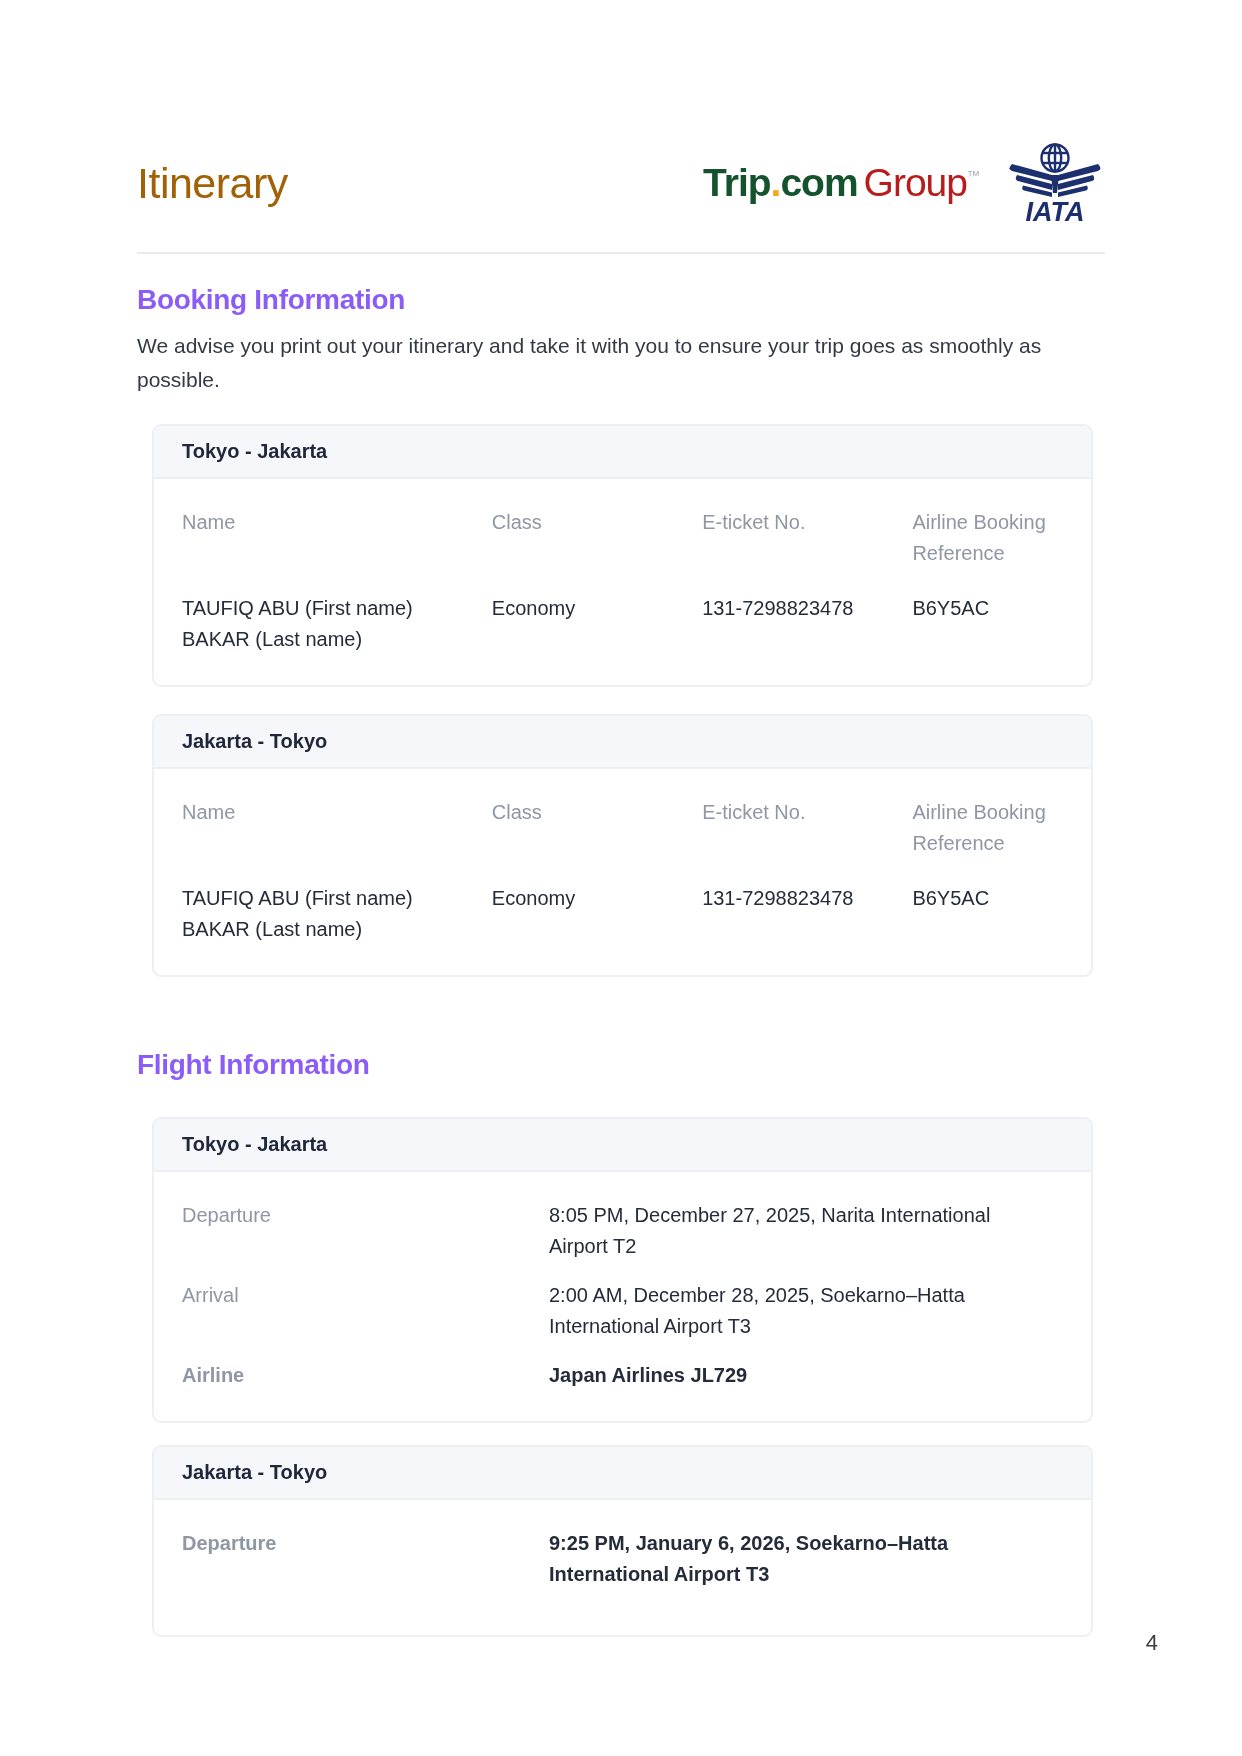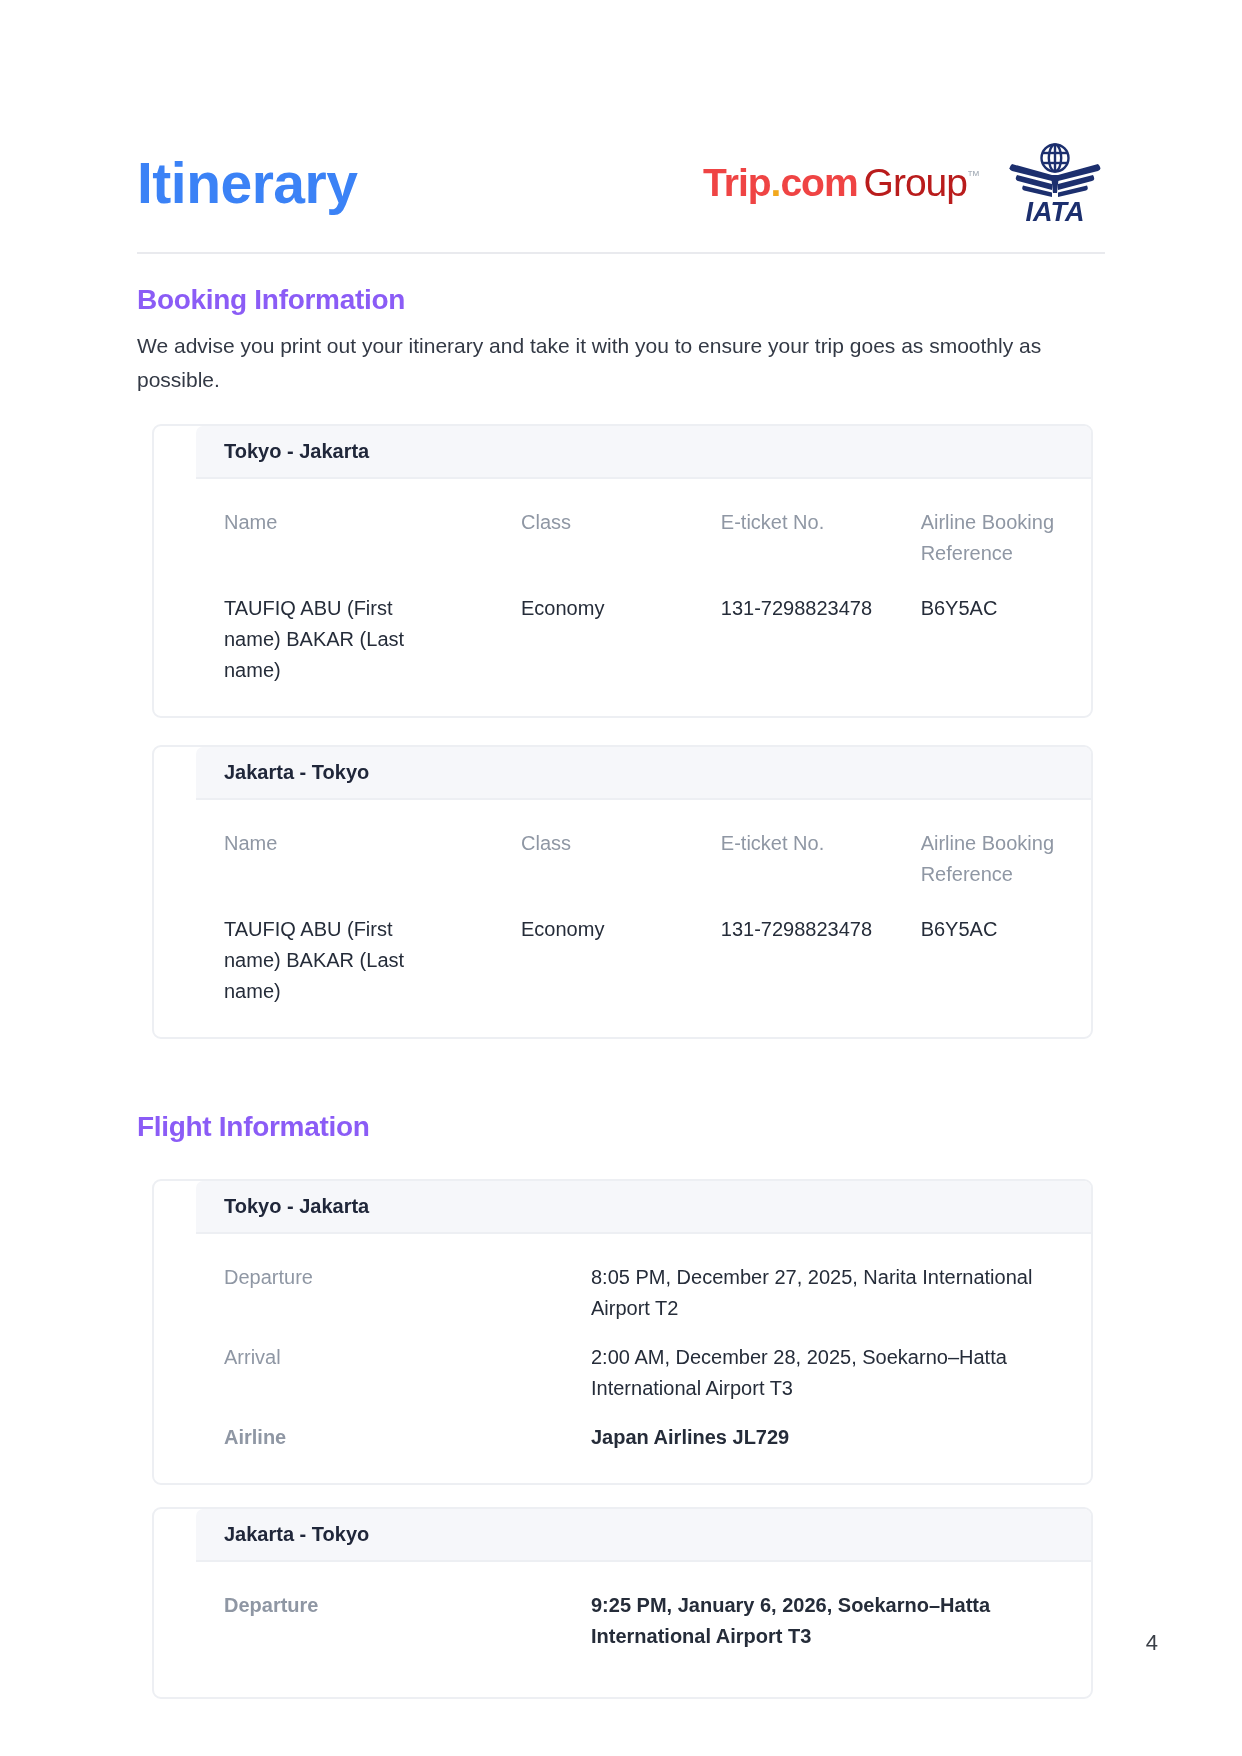--- a/index.html
+++ b/index.html
@@ -6,39 +6,39 @@
   body{
     width:1242px;height:1756px;position:relative;
     font-family:"Liberation Sans","DejaVu Sans",sans-serif;
     color:#252c39;-webkit-font-smoothing:antialiased;
   }
   .page{position:relative;width:1242px;height:1756px;overflow:hidden;background:#fff;}
   .content{padding:0 137px;}
 
   
   .doc-header{margin-top:140px;display:flex;align-items:center;justify-content:space-between;height:86px;}
-  .doc-title{font-size:57px;font-weight:bold;color:#3b82f6;margin:0;letter-spacing:-0.5px;}
+  .doc-title{font-size:43px;font-weight:normal;color:#a16207;margin:0;letter-spacing:-0.5px;}
   .logos{display:flex;align-items:center;gap:26px;}
   .trip-logo{font-size:39px;font-weight:bold;letter-spacing:-1px;white-space:nowrap;}
-  .trip-logo .t-blue{color:#ef4444;margin-top:16px;}
+  .trip-logo .t-blue{color:#14532d;margin-top:16px;}
   .trip-logo .t-dot{color:#f2a81d;}
   .trip-logo .t-group{color:#b91c1c;font-weight:normal;margin-left:6px;}
   .trip-logo .t-tm{color:#a8b0ba;font-size:13px;font-weight:normal;vertical-align:top;line-height:30px;}
   .iata-logo{width:100px;height:84px;display:block;}
 
   .divider{border:none;border-top:2px solid #e9eaee;margin:26px 0 0 0;}
 
   
   .sec-h{font-size:28px;font-weight:bold;color:#8b5cf6;margin:30px 0 0 0;letter-spacing:-0.3px;}
   .advice{font-size:21px;line-height:34px;color:#333945;margin:13px 0 0 0;max-width:968px;}
   .bno-line{font-size:21px;line-height:34px;color:#333945;margin:0;}
   .bno-link{color:#4569cf;text-decoration:none;}
 
   
-  .card{margin:27px 12px 8px 15px;border:2px solid #edeff3;border-radius:9px;background:#fff;padding-left:42px;}
+  .card{margin:27px 12px 8px 15px;border:2px solid #edeff3;border-radius:9px;background:#fff;}
   .card-head{
     background:#f6f7fa;border-bottom:2px solid #edeff3;border-radius:7px 7px 0 0;
     padding:14px 28px;font-size:20px;font-weight:bold;color:#20273a;
   }
   .card-body{padding:28px 28px 30px 28px;}
 
   
   .prow{display:flex;font-size:20px;line-height:31px;}
   .prow.phead{color:#8f97a4;margin-bottom:24px;}
   .prow.pdata{color:#252c39;}

